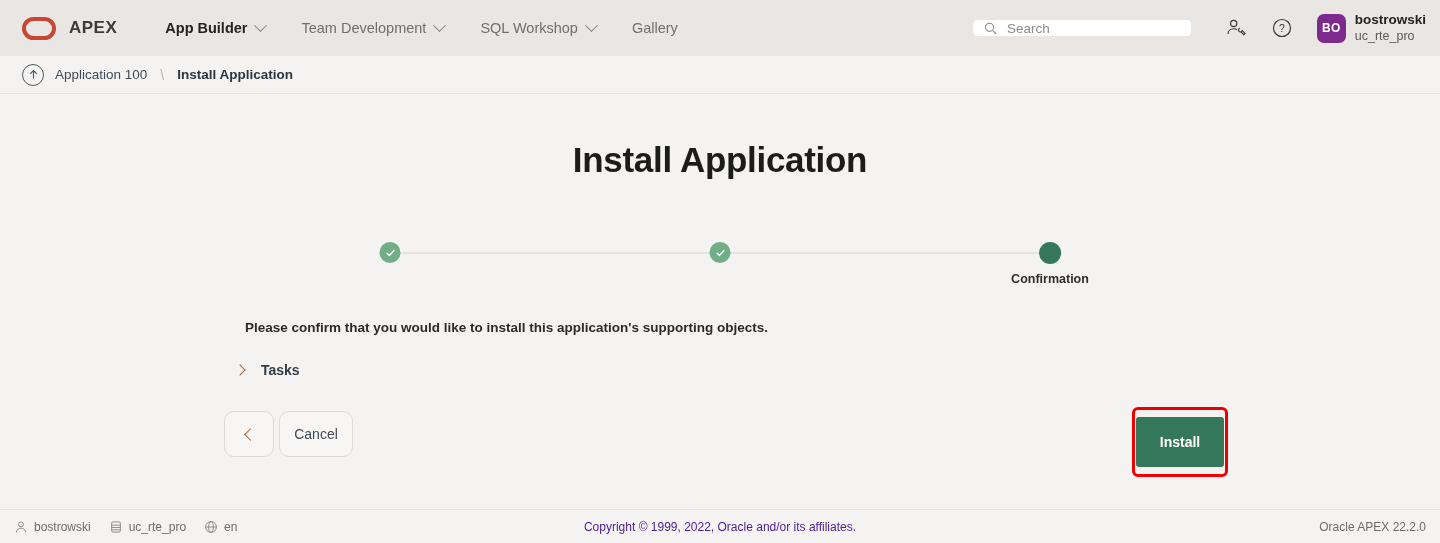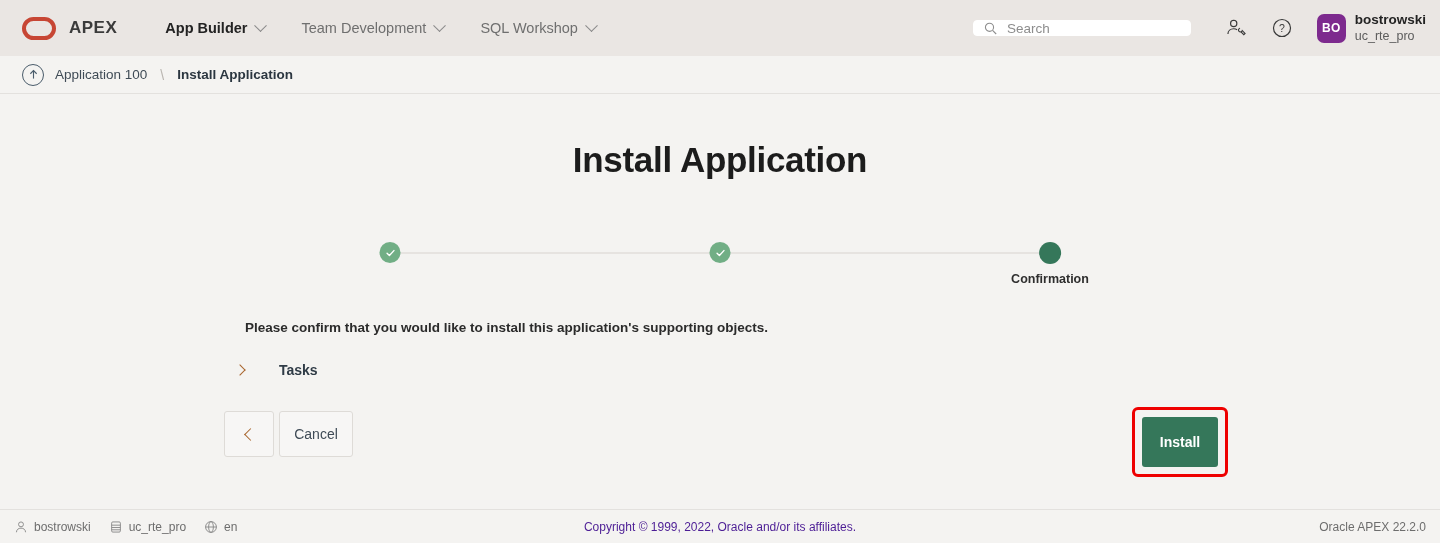--- a/index.html
+++ b/index.html
@@ -219,21 +219,21 @@
     margin-left: 245px;
     font-size: 13.5px;
     font-weight: bold;
     color: #2b2b2b;
   }
   .tasks-row {
     margin-top: 27px;
     margin-left: 232px;
     display: flex;
     align-items: center;
-    gap: 35px;
+    gap: 17px;
     cursor: pointer;
     width: fit-content;
   }
   .chev-right {
     width: 8px;
     height: 8px;
     border-right: 1.6px solid #a8642c;
     border-top: 1.6px solid #a8642c;
     transform: rotate(45deg);
     margin-left: 4px;
@@ -246,21 +246,21 @@
     left: 0; right: 0;
     bottom: 20px;
     height: 52px;
     padding: 0 22px;
   }
   .btn {
     position: absolute;
     height: 46px;
     background: #f7f6f5;
     border: 1px solid #dedbd7;
-    border-radius: 3px;
+    border-radius: 10px;
     display: flex;
     align-items: center;
     justify-content: center;
     font-size: 14px;
     color: #3f4b56;
     cursor: pointer;
     font-family: "Liberation Sans", sans-serif;
     text-align: right;
   }
   .btn-prev { left: 224px; width: 50px; }
@@ -279,21 +279,21 @@
     top: -4px;
     width: 96px;
     height: 70px;
     border: 3px solid #ee0000;
     border-radius: 6px;
     display: flex;
     align-items: center;
     justify-content: center;
   }
   .btn-install {
-    width: 76px;
+    width: 88px;
     height: 50px;
     background: #35775a;
     border: none;
     border-radius: 3px;
     color: #ffffff;
     font-size: 14px;
     font-weight: bold;
     display: flex;
     align-items: center;
     justify-content: center;
@@ -341,20 +341,23 @@
       <span>App Builder</span>
       <span class="caret"></span>
     </div>
     <div class="nav-item">
       <span>Team Development</span>
       <span class="caret"></span>
     </div>
     <div class="nav-item">
       <span>SQL Workshop</span>
       <span class="caret"></span>
+    </div>
+    <div class="nav-item">
+      <span>Gallery</span>
     </div>
   </div>
 
   <div class="header-right">
 
     <div class="search-box">
       <svg width="15" height="15" viewBox="0 0 16 16">
         <circle cx="6.6" cy="6.6" r="4.9" fill="none" stroke="#8d8d8d" stroke-width="1.3"></circle>
         <line x1="10.3" y1="10.3" x2="14.6" y2="14.6" stroke="#8d8d8d" stroke-width="1.3"></line>
       </svg>

